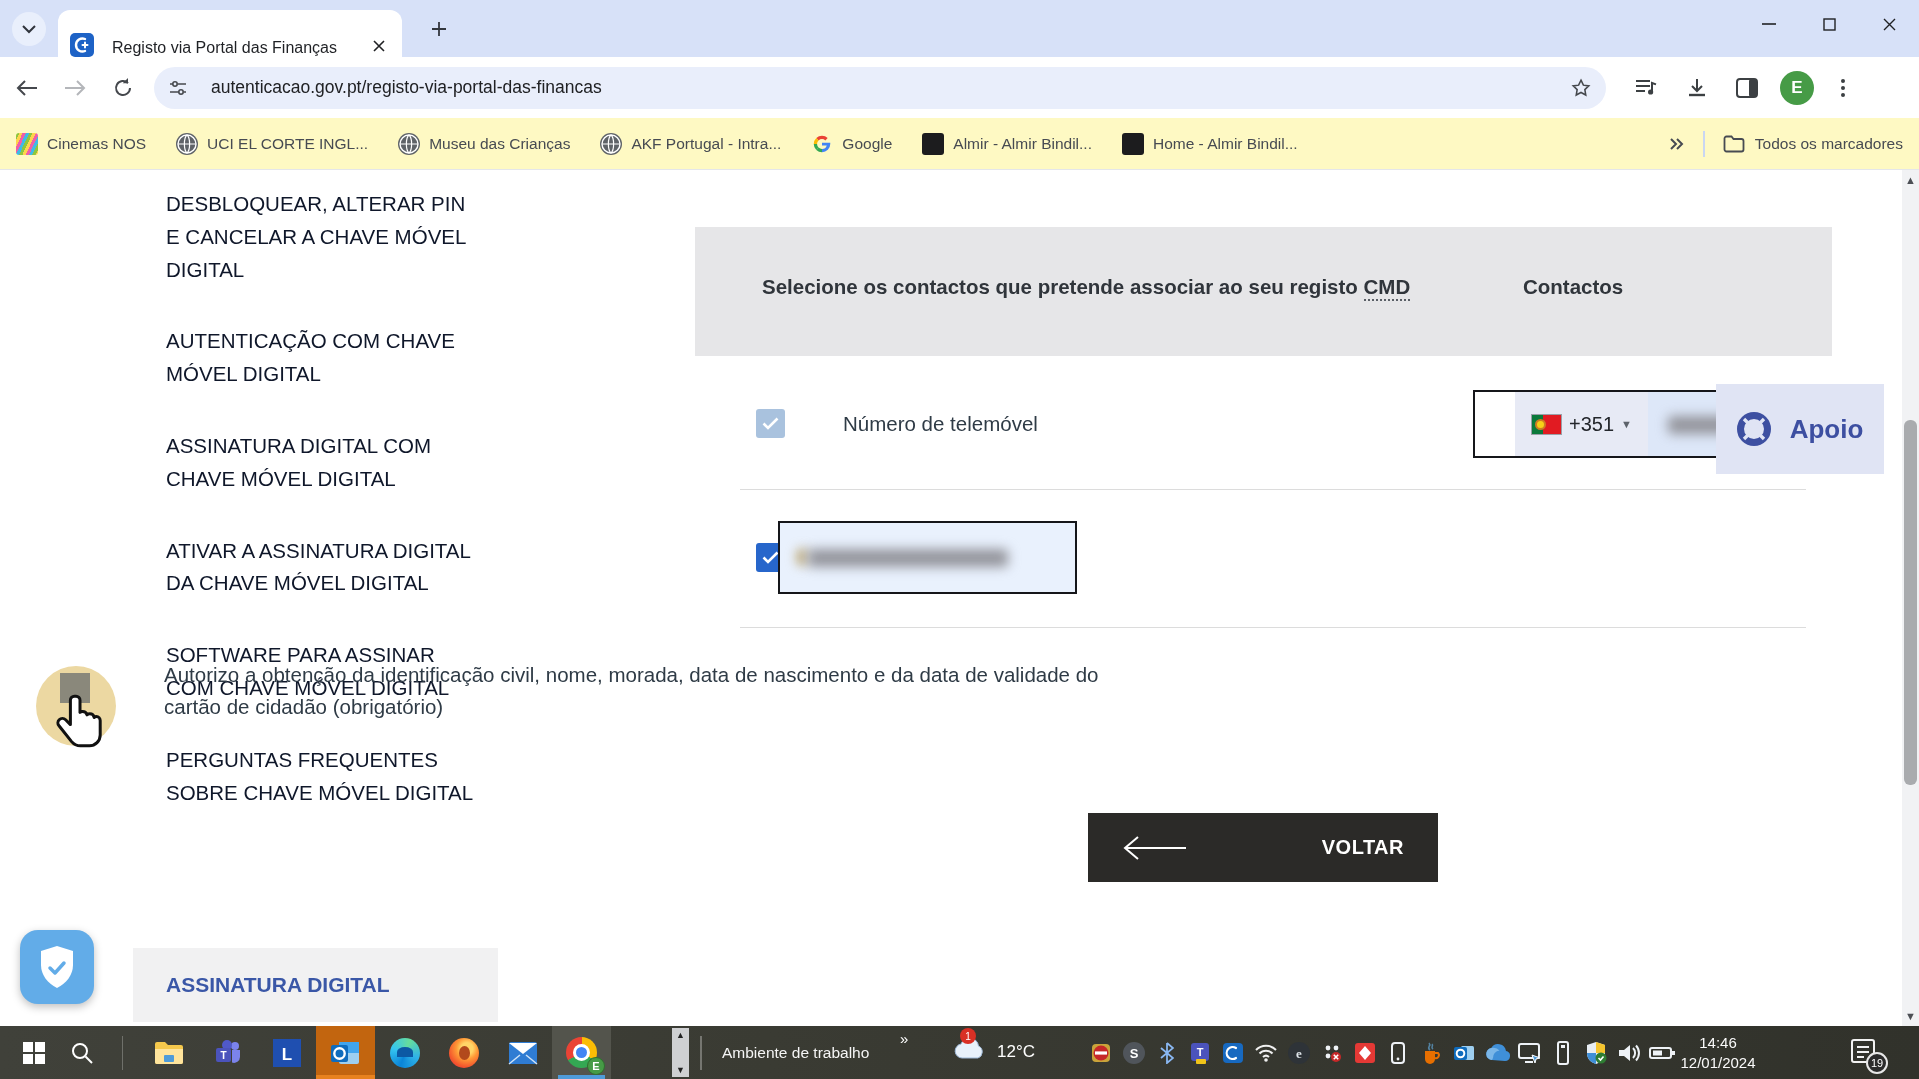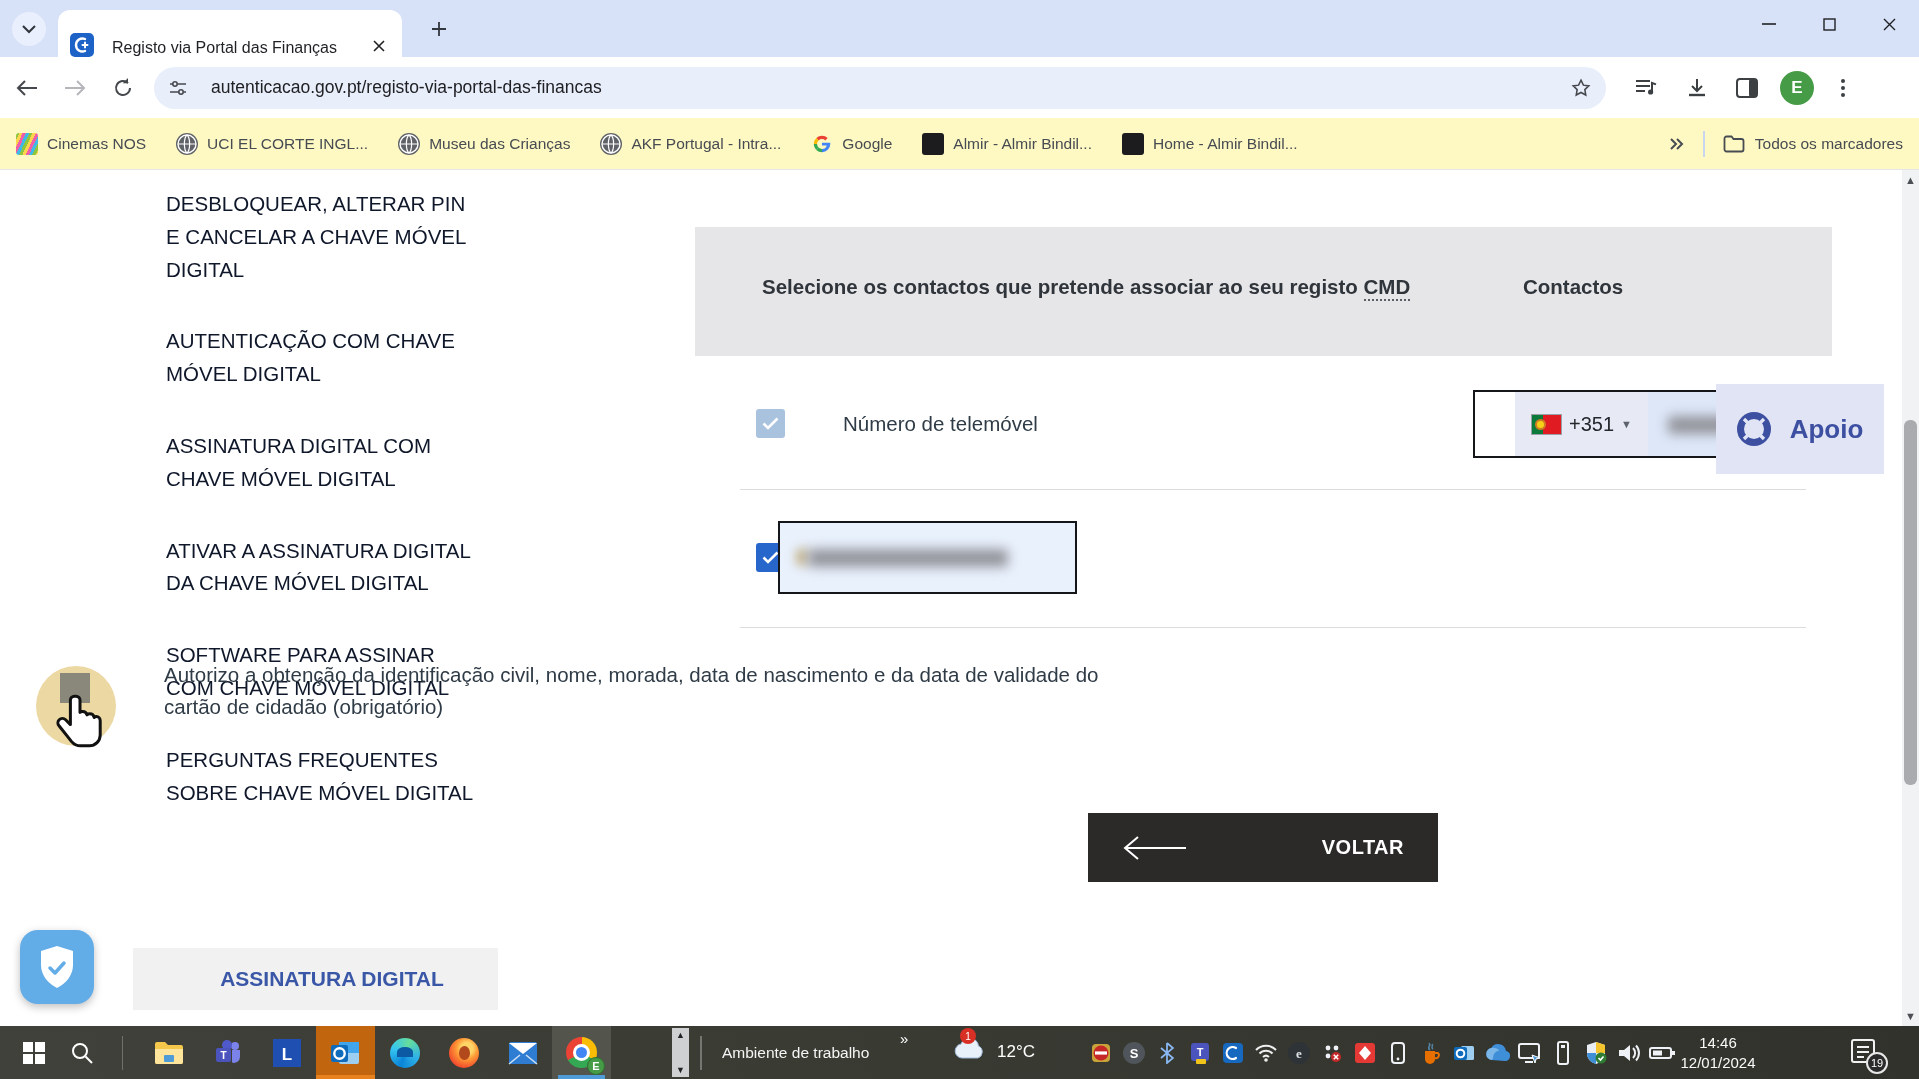--- a/index.html
+++ b/index.html
@@ -44,22 +44,22 @@
   .bm-dark { background:#1c1c1e; border-radius:3px; }
   .bm-right { margin-left:auto; display:flex; align-items:center; }
   .bm-sep { width:2px; height:26px; background:#c9d6f2; margin:0 18px; }
   .bm-all-label { font-size:15.5px; color:#474b52; margin-left:10px; white-space:nowrap; }
 
   
   .page { position:absolute; left:0; top:170px; width:1919px; height:856px; background:#fff; overflow:hidden; }
 
   .sidebar { position:absolute; left:166px; top:18px; width:312px; display:flex; flex-direction:column; gap:39px; }
   .side-item { font-size:20.5px; line-height:1.6; color:#0f172a; cursor:pointer; }
-  .side-active { position:absolute; left:133px; top:778px; width:365px; height:62px; background:#f1f1f2;
-     display:flex; align-items:center;justify-content:center; }
+  .side-active { position:absolute; left:133px; top:778px; width:365px; height:74px; background:#f1f1f2;
+     display:flex; align-items:center; }
   .side-active span { margin-left:33px; font-size:21px; font-weight:bold; color:#3a57a7; }
   .fab-shield { position:absolute; left:20px; top:760px; width:74px; height:74px; border-radius:18px;
      background:#62ace8; display:flex; align-items:center; justify-content:center; box-shadow:0 3px 8px rgba(0,0,0,.25); }
 
   .grayhead { position:absolute; left:695px; top:57px; width:1137px; height:129px; background:#e6e6e8; }
   .grayhead .q { position:absolute; left:31px; top:48px; font-size:20.5px; font-weight:bold; color:#30353b;margin-left:36px; }
   .cmd-underline { border-bottom:2px dotted #5a5f66; padding-bottom:1px; }
   .grayhead .contacts { position:absolute; left:828px; top:48px; font-size:20.5px; font-weight:bold; color:#30353b; }
 
   .chk { position:absolute; width:29px; height:29px; border-radius:3px; display:flex; align-items:center; justify-content:center; }

